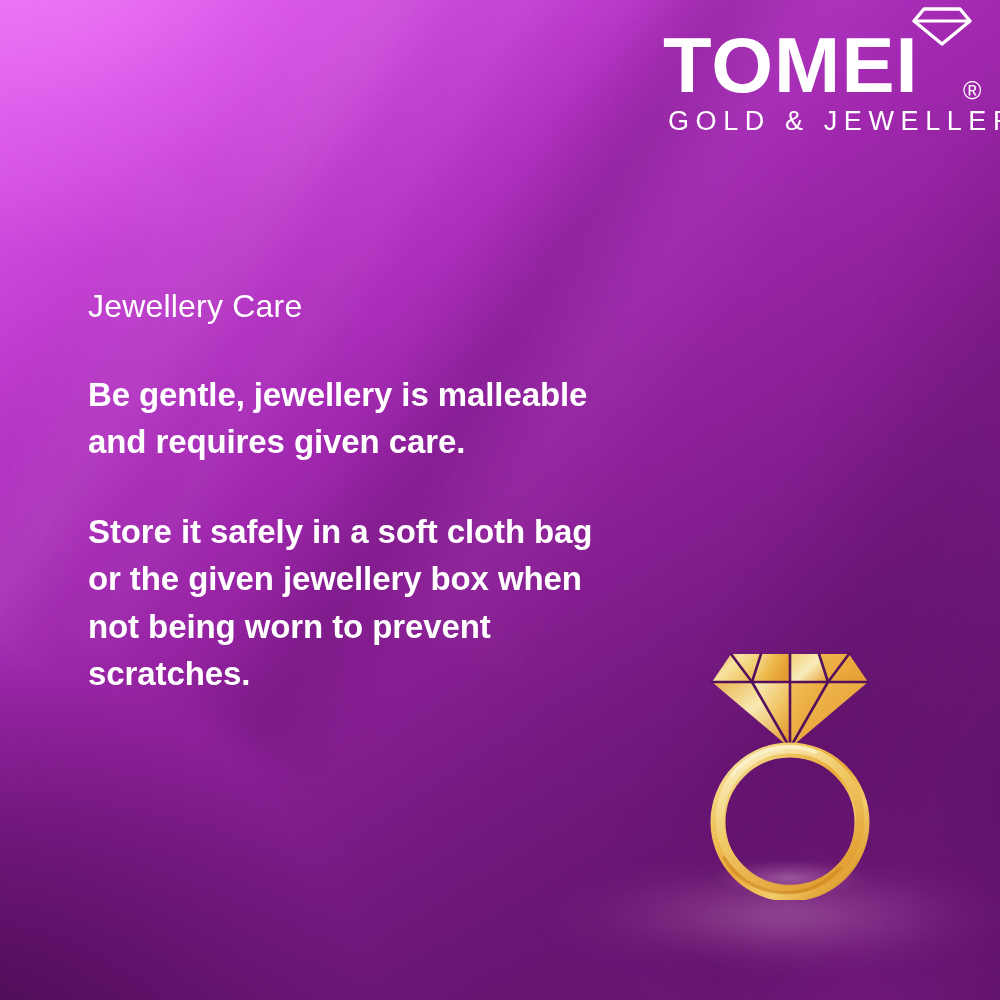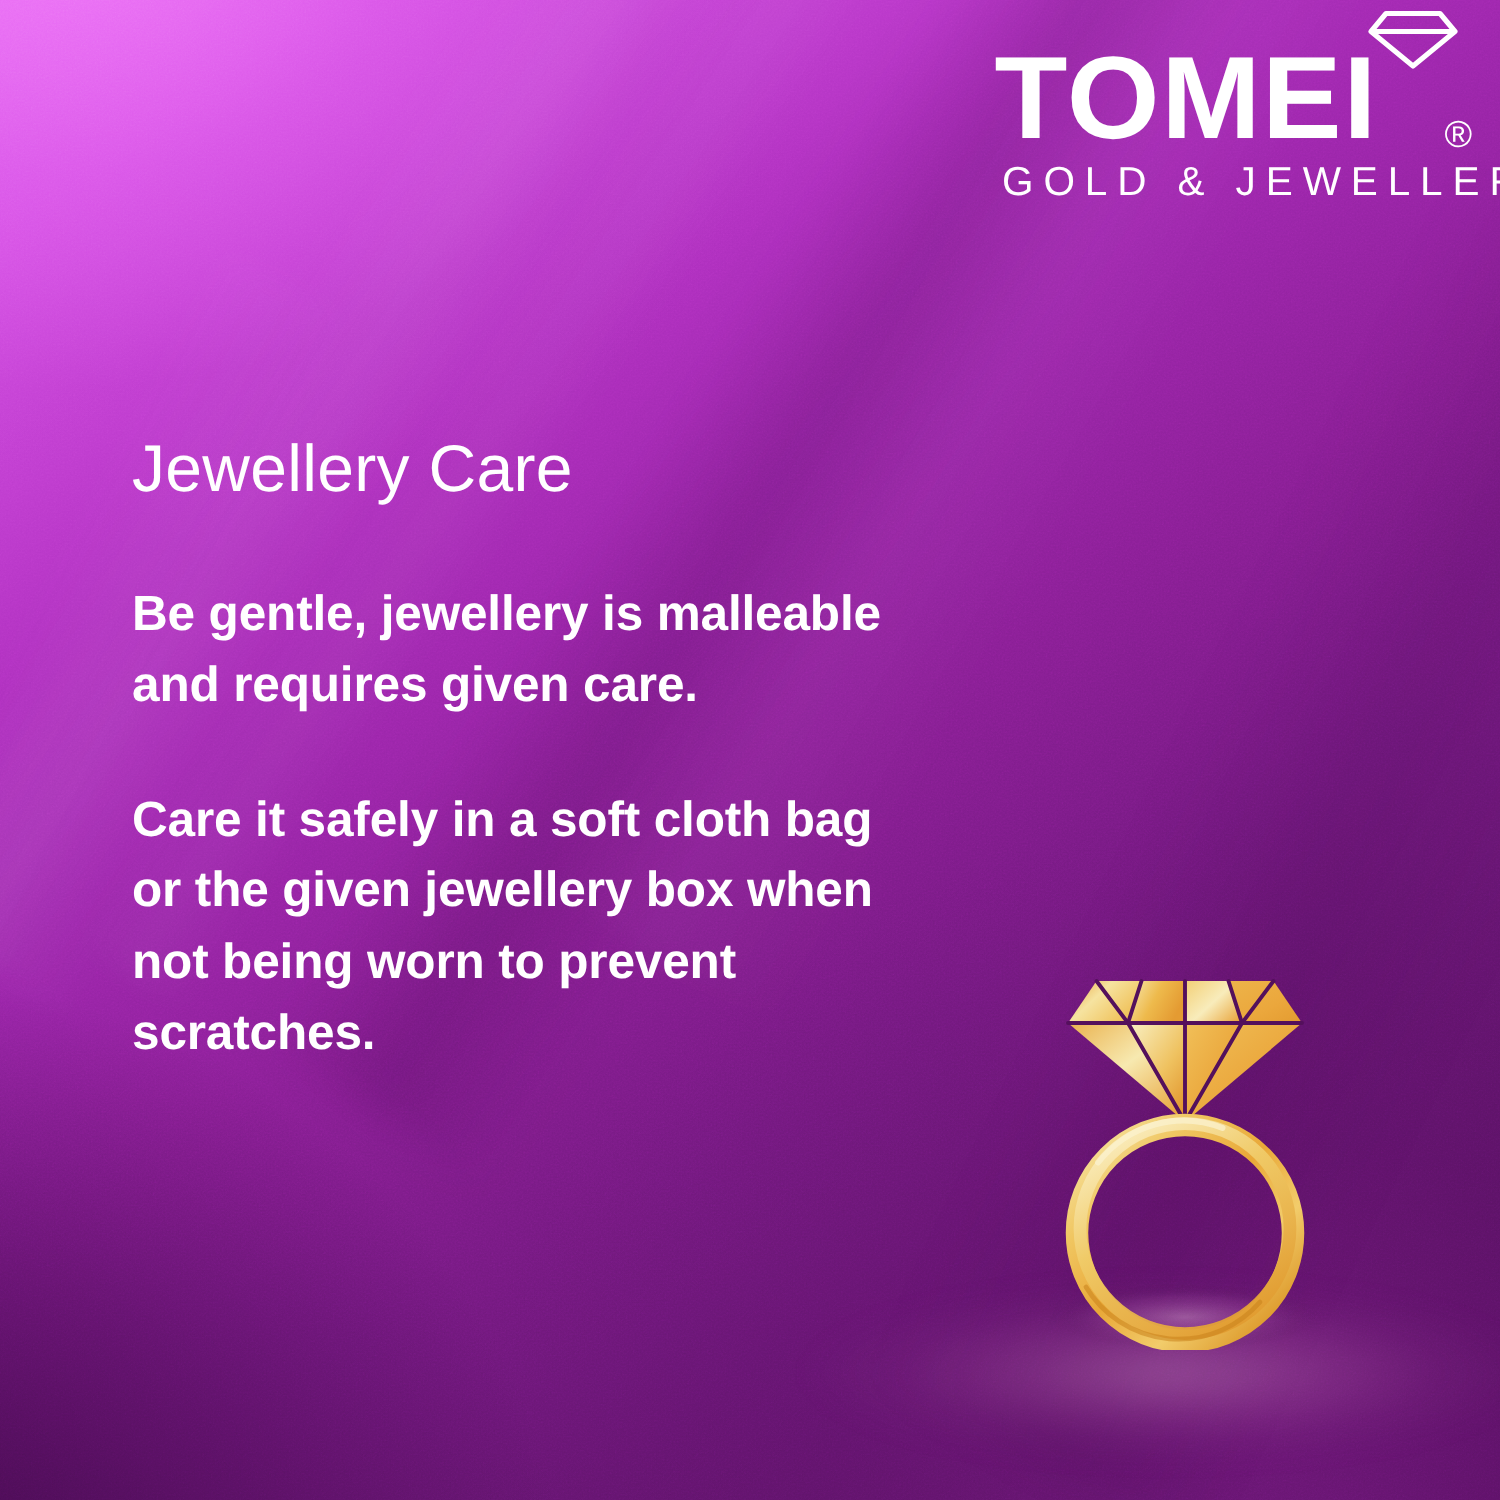--- a/index.html
+++ b/index.html
@@ -160,21 +160,21 @@
   }
 
   
   .copy {
     position: absolute;
     left: 88px;
     top: 288px;
     width: 560px;
   }
   .heading {
-    font-size: 44px;
+    font-size: 32px;
     font-weight: 400;
     color: #ffffff;
     letter-spacing: 0.2px;
     line-height: 1.15;
     margin: 0 0 46px 0;
   }
   .para {
     font-size: 33px;
     font-weight: 700;
     color: #ffffff;
@@ -228,21 +228,21 @@
     </svg>
     <div class="logo-word">TOMEI</div>
     <div class="logo-reg">®</div>
     <div class="logo-sub">GOLD &amp; JEWELLERY</div>
   </div>
 
   <div class="copy">
     <h1 class="heading">Jewellery Care</h1>
     <p class="para">Be gentle, jewellery is malleable
 and requires given care.</p>
-    <p class="para">Care it safely in a soft cloth bag
+    <p class="para">Store it safely in a soft cloth bag
 or the given jewellery box when
 not being worn to prevent
 scratches.</p>
   </div>
 
   <svg class="ring-art" viewBox="0 0 200 260" fill="none">
     <defs>
       <linearGradient id="gFacetA" x1="0" y1="0" x2="1" y2="0.6">
         <stop offset="0%" stop-color="#e8a23c"></stop>
         <stop offset="45%" stop-color="#f6e3a0"></stop>

